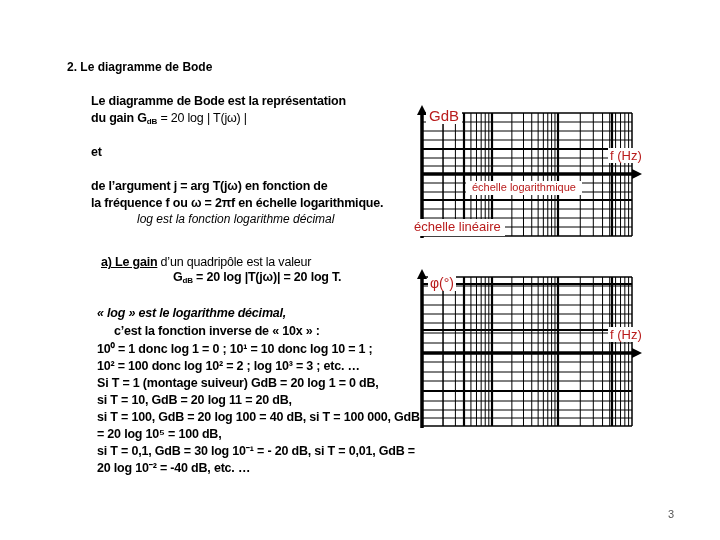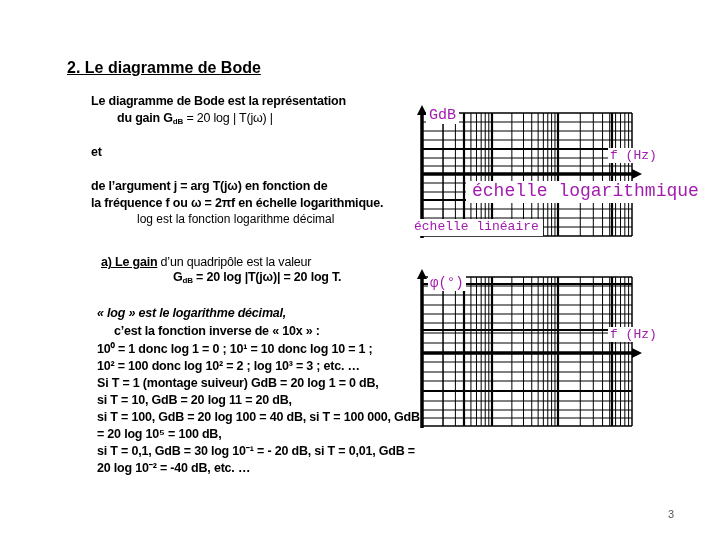--- a/index.html
+++ b/index.html
@@ -1,35 +1,35 @@
 <!DOCTYPE html>
 <html><head>
 <meta charset="utf-8">
 <style>
   html, body { margin:0; padding:0; background:#ffffff; }
   body { width:720px; height:540px; position:relative; overflow:hidden;
          font-family:"Liberation Sans", "DejaVu Sans", sans-serif; color:#000; }
   .t { position:absolute; white-space:nowrap; font-size:12.5px; line-height:15px; }
-  .title { left:67px; top:60px; font-weight:bold; text-decoration:underline; font-size:16px; }
+  .title { left:67px; top:60px; font-weight:bold; font-size:12px; }
   .u { text-decoration:underline; }
-  .i { }
+  .i { font-style:italic; }
   sub { font-size:8px; vertical-align:-2px; line-height:0; }
   .bodytext { font-weight:bold; font-family:"Liberation Sans Narrow","Liberation Sans", sans-serif; letter-spacing:-0.2px;padding-left:24px; }
   .plain { font-weight:normal; }
   svg { position:absolute; left:0; top:0; }
-  .lbl { position:absolute; background:#fff; font-family:Liberation Mono, monospace; font-size:12px; color:#a21caf; padding:0 2px; white-space:nowrap; }
+  .lbl { position:absolute; background:#fff; font-family:Liberation Sans, sans-serif; font-size:12px; color:#b91c1c; padding:0 2px; white-space:nowrap; }
   .pnum { position:absolute; left:668px; top:508px; font-size:11px; color:#555; }
 </style>
 </head>
 <body>
 
 <div class="t title">2. Le diagramme de Bode</div>
 
 <div class="t bodytext" style="left:67px; top:94px;">Le diagramme de Bode est la représentation</div>
-<div class="t bodytext" style="left:67px; top:111px;margin-left:26px;"><span>du gain G</span><sub>dB</sub><span class="plain"> = 20 log | T(jω) |</span></div>
+<div class="t bodytext" style="left:67px; top:111px;"><span>du gain G</span><sub>dB</sub><span class="plain"> = 20 log | T(jω) |</span></div>
 <div class="t bodytext" style="left:67px; top:145px;">et</div>
 <div class="t bodytext" style="left:67px; top:179px;">de l’argument j = arg T(jω) en fonction de</div>
 <div class="t bodytext" style="left:67px; top:196px;">la fréquence f ou ω = 2πf en échelle logarithmique.</div>
 <div class="t i" style="left:137px; top:212px; font-size:12px;">log est la fonction logarithme décimal</div>
 
 <div class="t bodytext" style="left:77px; top:255px;"><span class="u">a) Le gain</span><span class="plain"> d’un quadripôle est la valeur</span></div>
 <div class="t bodytext" style="left:149px; top:270px;"><span>G</span><sub>dB</sub><span> = 20 log |T(jω)| = 20 log T.</span></div>
 
 <div class="t bodytext" style="left:73px; top:306px;font-style:italic;">« log » est le logarithme décimal,</div>
 <div class="t bodytext" style="left:90px; top:324px;">c’est la fonction inverse de « 10x » :</div>
@@ -147,18 +147,18 @@
       <line x1="422" y1="426" x2="632" y2="426" stroke="#000" stroke-width="1.5"></line>
       <line x1="422" y1="428" x2="422" y2="273" stroke="#000" stroke-width="3.5"></line>
       <polygon points="417,279 422,269 427,279" fill="#000"></polygon>
       <line x1="422" y1="353" x2="635" y2="353" stroke="#000" stroke-width="3.5"></line>
       <polygon points="632,348 642,353 632,358" fill="#000"></polygon>
     </g>
 </svg>
 
 <div class="lbl" style="left:426px; top:107px; font-size:15px; padding:0 3px;"><span>GdB</span></div>
 <div class="lbl" style="left:608px; top:148px; font-size:13px;">f (Hz)</div>
-<div class="lbl" style="left:466px; top:181px; font-size:18px; padding:0 6px 2px 6px;">échelle logarithmique</div>
+<div class="lbl" style="left:466px; top:181px; font-size:11px; padding:0 6px 2px 6px;">échelle logarithmique</div>
 <div class="lbl" style="left:410px; top:219px; font-size:13px; padding:0 4px 2px 4px;">échelle linéaire</div>
 <div class="lbl" style="left:428px; top:275px; font-size:14px;">φ(°)</div>
 <div class="lbl" style="left:608px; top:327px; font-size:13px;">f (Hz)</div>
 
 <div class="pnum">3</div>
 
 </body></html>

